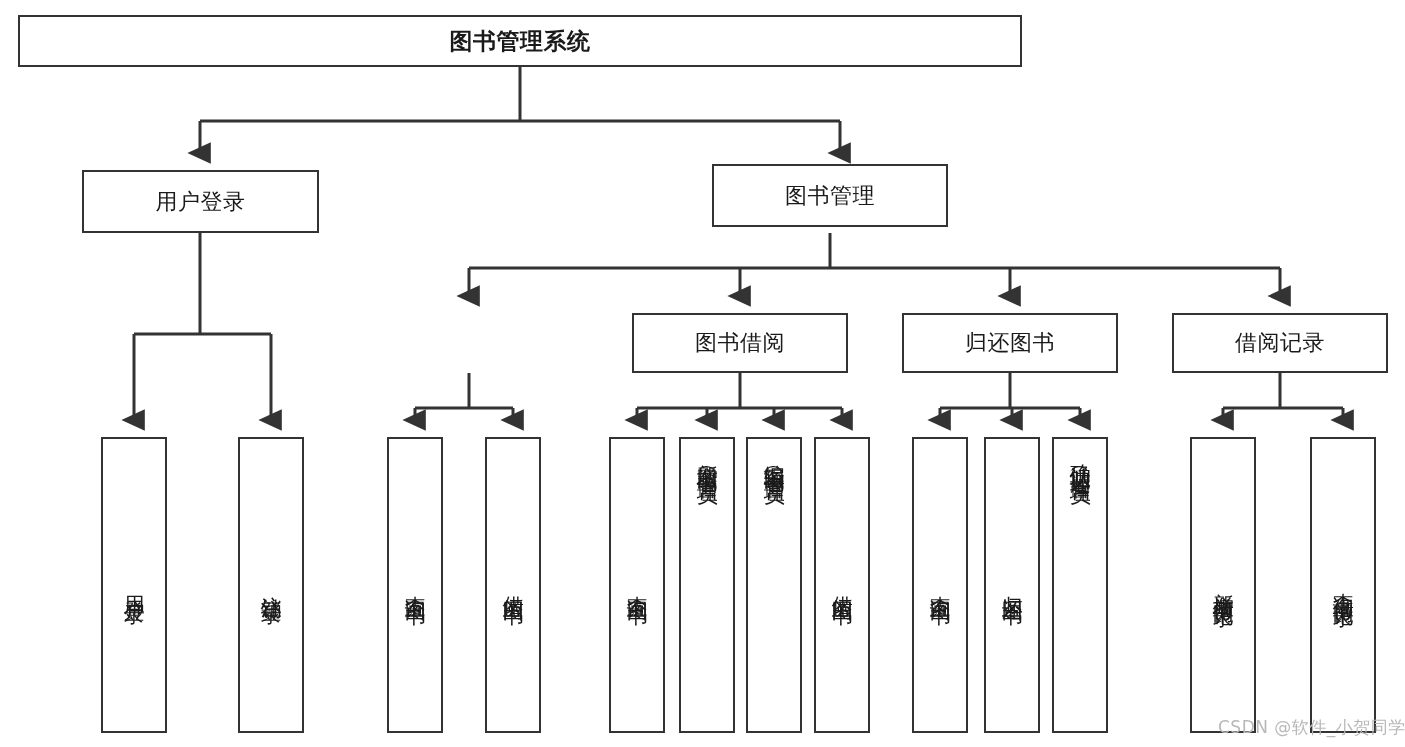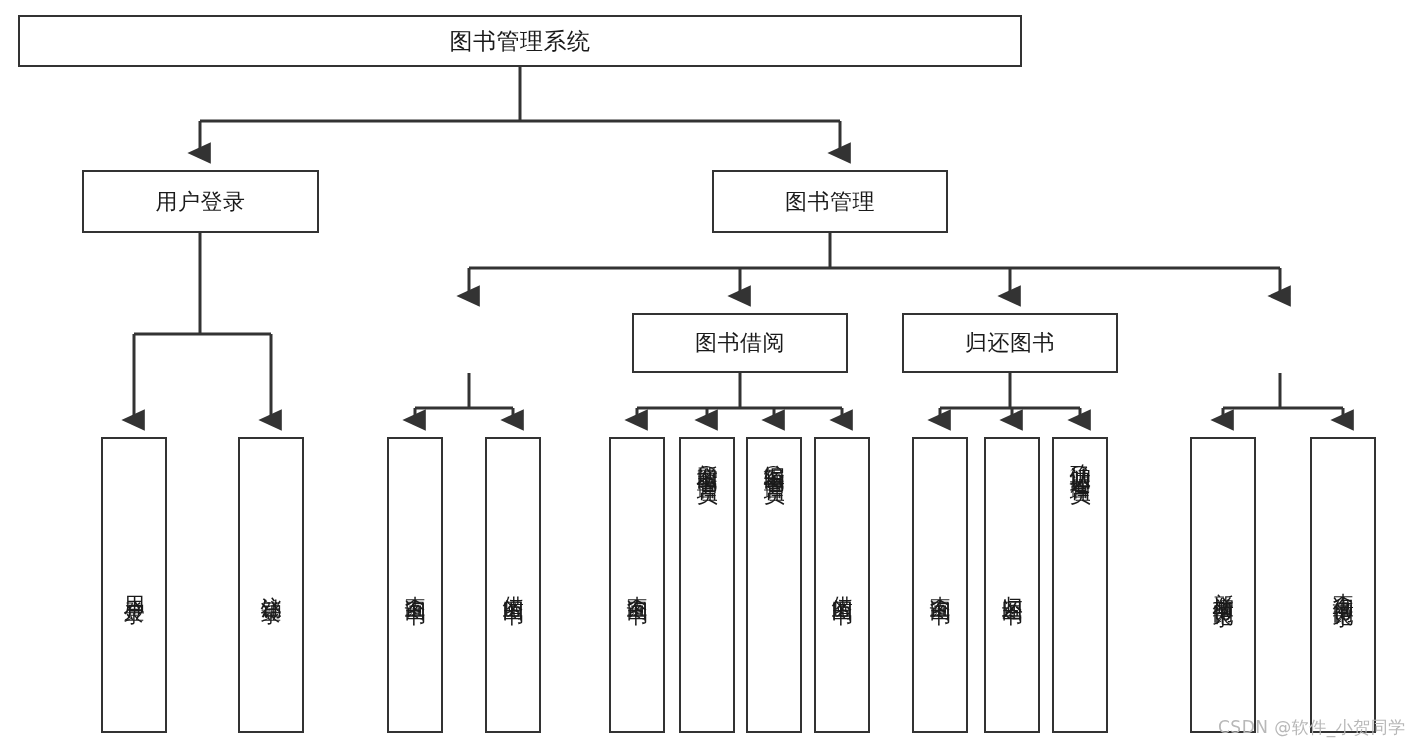--- a/index.html
+++ b/index.html
@@ -135,41 +135,44 @@
     </g>
 
     <g>
       <path d="M1280,373 L1280,408" stroke="#333333" stroke-width="3" fill="none"></path>
       <path d="M1223,408 L1343,408" stroke="#333333" stroke-width="3" fill="none"></path>
       <path d="M1223,408 L1223,420" stroke="#333333" stroke-width="3" fill="none" marker-end="url(#arrowhead)"></path>
       <path d="M1343,408 L1343,420" stroke="#333333" stroke-width="3" fill="none" marker-end="url(#arrowhead)"></path>
     </g>
   </svg>
 
-  <div class="node root" style="left:18px; top:15px; width:1004px; height:52px;">
+  <div class="node root" style="left:18px; top:15px; width:1004px; height:52px;font-weight:bold;">
     <span class="node-label">图书管理系统</span>
   </div>
 
   <div class="node level2" style="left:82px; top:170px; width:237px; height:63px;">
     <span class="node-label">用户登录</span>
   </div>
 
-  <div class="node level2" style="left:712px; top:170px; width:236px; height:63px;">
+  <div class="node level2" style="left:712px; top:164px; width:236px; height:63px;">
     <span class="node-label">图书管理</span>
   </div>
 
 
   <div class="node level3" style="left:632px; top:313px; width:216px; height:60px;">
     <span class="node-label">图书借阅</span>
   </div>
 
   <div class="node level3" style="left:902px; top:313px; width:216px; height:60px;">
     <span class="node-label">归还图书</span>
   </div>
 
+  <div class="node level3" style="left:1172px; top:313px; width:216px; height:60px;">
+    <span class="node-label">借阅记录</span>
+  </div>
 
   <div class="node leaf center-text" style="left:101px; top:437px; width:66px; height:296px;">
     <span class="node-label">用户登录</span>
   </div>
 
   <div class="node leaf center-text" style="left:238px; top:437px; width:66px; height:296px;">
     <span class="node-label">注销登录</span>
   </div>
 
   <div class="node leaf center-text" style="left:387px; top:437px; width:56px; height:296px;">

